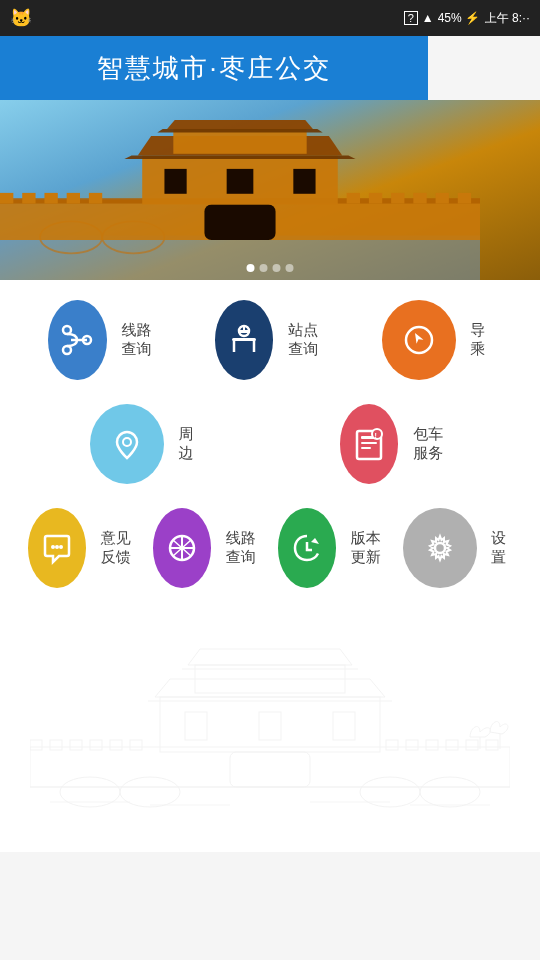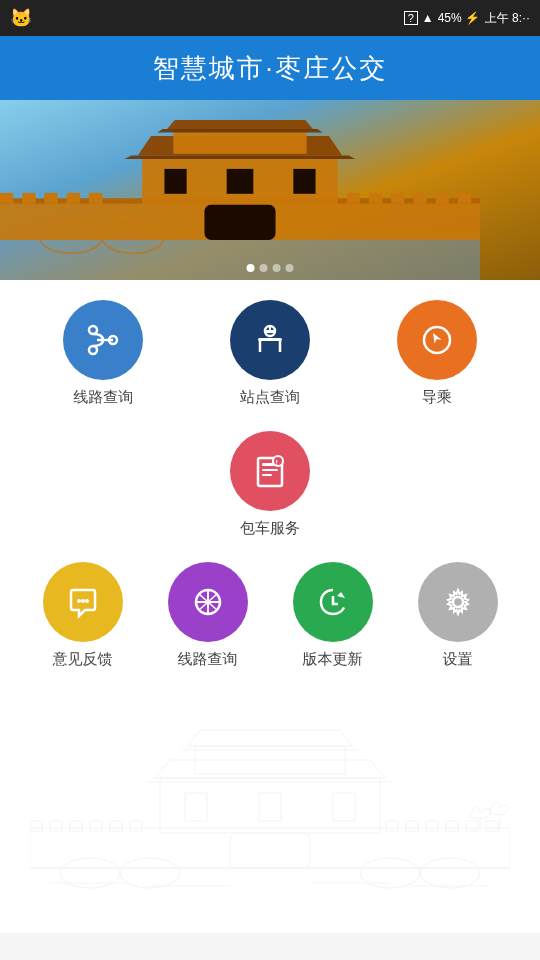--- a/index.html
+++ b/index.html
@@ -22,21 +22,21 @@
       justify-content: space-between;
       padding: 0 10px;
       color: white;
       font-size: 13px;
     }
     .status-left { display: flex; align-items: center; gap: 6px; }
     .status-right { display: flex; align-items: center; gap: 4px; font-size: 12px; }
 
     
     #header {
-      width: 540px;
+      width: 428px;
       height: 64px;
       background: #1a7fd4;
       display: flex;
       align-items: center;
       justify-content: center;
     }
     #header-title {
       color: white;
       font-size: 26px;
       font-weight: 500;
@@ -79,21 +79,21 @@
       background: white;
       padding: 20px 20px 10px 20px;
     }
     .grid-row {
       display: flex;
       justify-content: space-around;
       margin-bottom: 24px;
     }
     .grid-item {
       display: flex;
-      flex-direction: column;
+      flex-direction: row;
       align-items: center;
       gap: 8px;
       width: 110px;
       cursor: pointer;
     }
     .icon-circle {
       width: 80px;
       height: 80px;
       border-radius: 50%;
       display: flex;
@@ -230,20 +230,29 @@
           <circle cx="20" cy="20" r="13" stroke="white" stroke-width="2.5"></circle>
           <polygon points="20,12 24,22 20,19 16,22" fill="white" transform="rotate(-30, 20, 20)"></polygon>
         </svg>
       </div>
       <span class="grid-label">导乘</span>
     </div>
   </div>
 
   <div class="grid-row">
     <div class="grid-item">
+      <div class="icon-circle" style="background:#70c8e8;">
+        <svg viewBox="0 0 40 40" fill="none" xmlns="http://www.w3.org/2000/svg">
+          <path d="M20 8 C14 8 10 13 10 18 C10 25 20 34 20 34 C20 34 30 25 30 18 C30 13 26 8 20 8Z" stroke="white" stroke-width="2.5"></path>
+          <circle cx="20" cy="18" r="4" stroke="white" stroke-width="2"></circle>
+        </svg>
+      </div>
+      <span class="grid-label">周边</span>
+    </div>
+    <div class="grid-item">
       <div class="icon-circle" style="background:#e05060;">
         <svg viewBox="0 0 40 40" fill="none" xmlns="http://www.w3.org/2000/svg">
           <rect x="8" y="7" width="24" height="28" rx="2" stroke="white" stroke-width="2.5"></rect>
           <rect x="12" y="12" width="16" height="3" rx="1" fill="white"></rect>
           <rect x="12" y="18" width="16" height="2" rx="1" fill="white"></rect>
           <rect x="12" y="23" width="10" height="2" rx="1" fill="white"></rect>
           <circle cx="28" cy="10" r="5" fill="#e05060" stroke="white" stroke-width="2"></circle>
           <text x="25.5" y="14" font-size="7" fill="white" font-weight="bold">!</text>
         </svg>
       </div>

